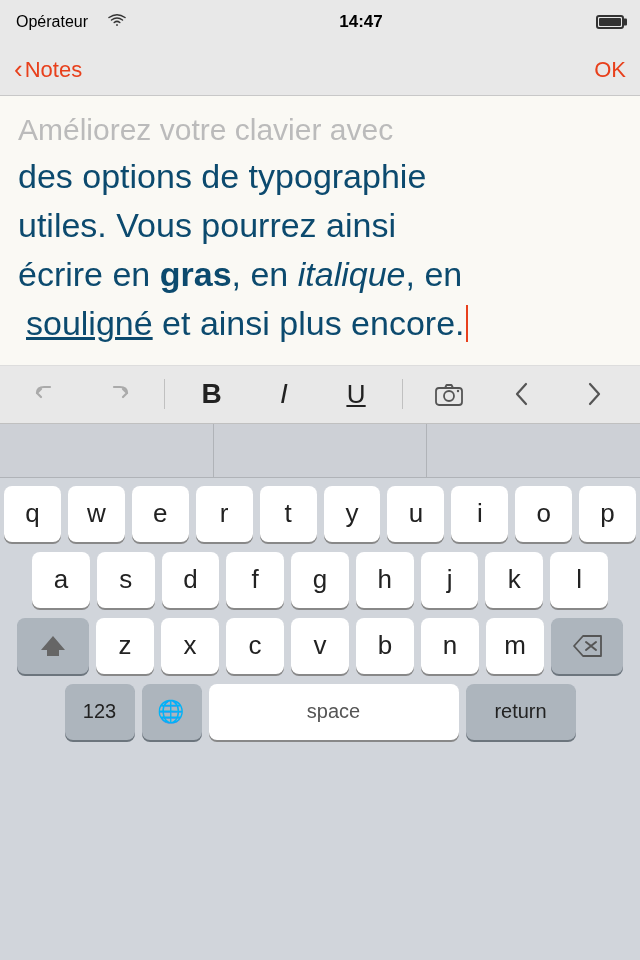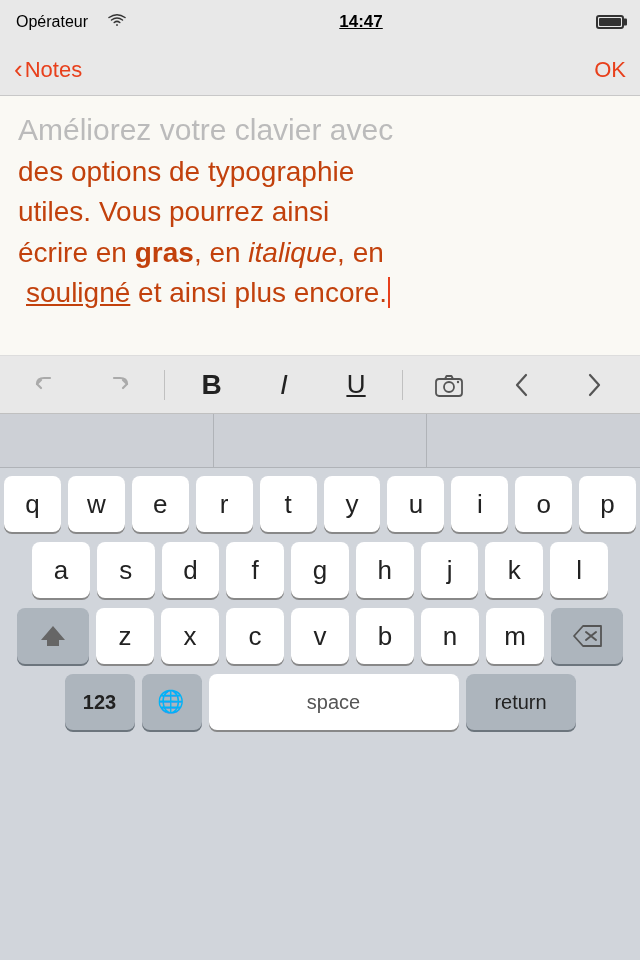--- a/index.html
+++ b/index.html
@@ -27,21 +27,20 @@
     }
     .status-left {
       display: flex;
       align-items: center;
       gap: 20px;
       font-size: 16px;
     }
     .status-center {
       font-size: 17px;
       font-weight: 600;
-      text-decoration: underline;
     }
     .status-right {
       display: flex;
       align-items: center;
       gap: 6px;
     }
     .battery {
       width: 28px;
       height: 14px;
       border: 2px solid #333;
@@ -111,23 +110,23 @@
     .text-area {
       width: 100%;
       background: #faf9f4;
       padding: 12px 0 16px 18px;
       min-height: 260px;
       position: relative;
       border-bottom: 1px solid #ddd;
     }
 
     .text-content {
-      font-size: 28px;
+      font-size: 34px;
       line-height: 1.45;
-      color: #c2410c;
+      color: #0c4a6e;
     }
 
     .text-faded {
       color: #bbb;
       font-size: 30px;
       line-height: 1.45;
     }
 
     .text-bold {
       font-weight: 700;
@@ -272,21 +271,20 @@
     .key.return-key {
       min-width: 110px;
       flex: 2;
       font-size: 20px;
     }
 
     .key.num-key {
       min-width: 70px;
       flex: 1.3;
       font-size: 20px;
-      font-weight: bold;
     }
 
     .key.globe-key {
       min-width: 60px;
       flex: 1.1;
       font-size: 22px;
     }
 
     .key.shift-key {
       min-width: 72px;

